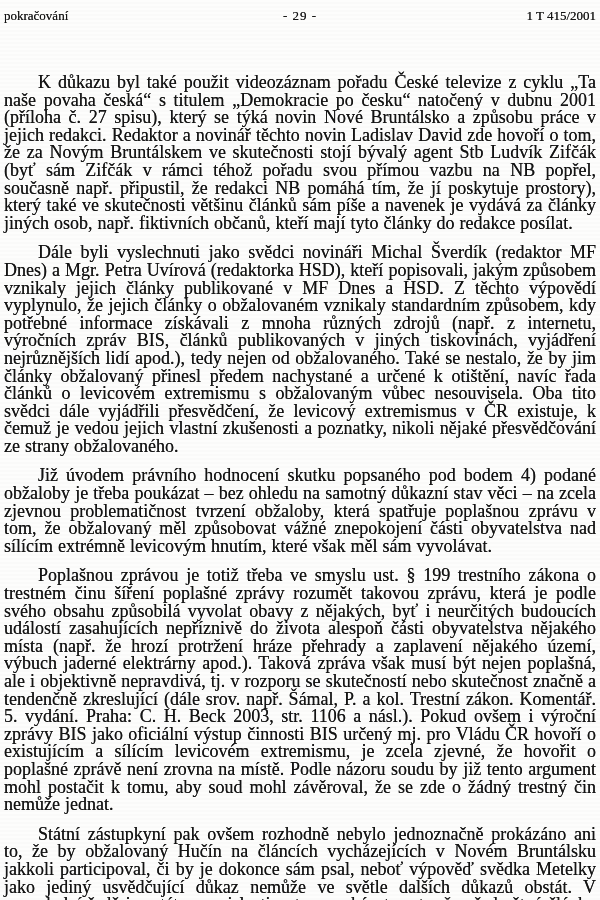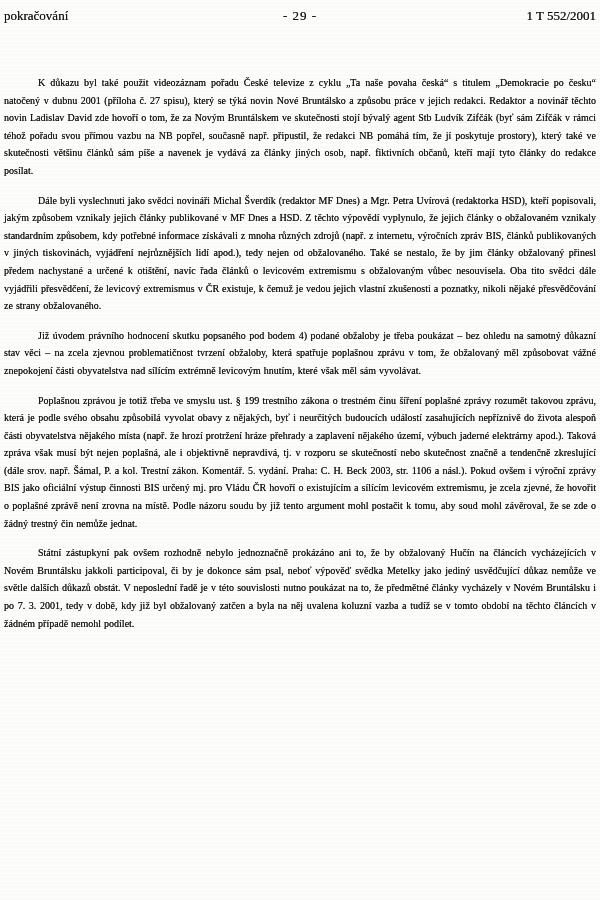--- a/index.html
+++ b/index.html
@@ -31,36 +31,36 @@
     gap: 16px;
   }
   .page-header .hl { flex: 1; text-align: left; }
   .page-header .hc { flex: 0 0 auto; text-align: center; letter-spacing: 1px; }
   .page-header .hr { flex: 1; text-align: right; }
   .doc-body {
     margin-top: 50px;
   }
   .doc-body p {
     margin: 0 0 12px 0;
-    font-size: 10px;
+    font-size: 18px;
     line-height: 17.6px;
     text-align: justify;
     text-indent: 34px;
     word-spacing: 0.5px;
     text-shadow: 0 0 0.55px rgba(10,10,10,0.8);
   }
 </style>
 </head>
 <body>
 
 <div class="page">
   <div class="page-header">
     <span class="hl">pokračování</span>
     <span class="hc">- 29 -</span>
-    <span class="hr">1 T 552/2001</span>
+    <span class="hr">1 T 415/2001</span>
   </div>
 
   <div class="doc-body">
     <p>K důkazu byl také použit videozáznam pořadu České televize z cyklu „Ta naše povaha česká“ s titulem „Demokracie po česku“ natočený v dubnu 2001 (příloha č. 27 spisu), který se týká novin Nové Bruntálsko a způsobu práce v jejich redakci. Redaktor a novinář těchto novin Ladislav David zde hovoří o tom, že za Novým Bruntálskem ve skutečnosti stojí bývalý agent Stb Ludvík Zifčák (byť sám Zifčák v rámci téhož pořadu svou přímou vazbu na NB popřel, současně např. připustil, že redakci NB pomáhá tím, že jí poskytuje prostory), který také ve skutečnosti většinu článků sám píše a navenek je vydává za články jiných osob, např. fiktivních občanů, kteří mají tyto články do redakce posílat.</p>
     <p>Dále byli vyslechnuti jako svědci novináři Michal Šverdík (redaktor MF Dnes) a Mgr. Petra Uvírová (redaktorka HSD), kteří popisovali, jakým způsobem vznikaly jejich články publikované v MF Dnes a HSD. Z těchto výpovědí vyplynulo, že jejich články o obžalovaném vznikaly standardním způsobem, kdy potřebné informace získávali z mnoha různých zdrojů (např. z internetu, výročních zpráv BIS, článků publikovaných v jiných tiskovinách, vyjádření nejrůznějších lidí apod.), tedy nejen od obžalovaného. Také se nestalo, že by jim články obžalovaný přinesl předem nachystané a určené k otištění, navíc řada článků o levicovém extremismu s obžalovaným vůbec nesouvisela. Oba tito svědci dále vyjádřili přesvědčení, že levicový extremismus v ČR existuje, k čemuž je vedou jejich vlastní zkušenosti a poznatky, nikoli nějaké přesvědčování ze strany obžalovaného.</p>
     <p>Již úvodem právního hodnocení skutku popsaného pod bodem 4) podané obžaloby je třeba poukázat – bez ohledu na samotný důkazní stav věci – na zcela zjevnou problematičnost tvrzení obžaloby, která spatřuje poplašnou zprávu v tom, že obžalovaný měl způsobovat vážné znepokojení části obyvatelstva nad sílícím extrémně levicovým hnutím, které však měl sám vyvolávat.</p>
     <p>Poplašnou zprávou je totiž třeba ve smyslu ust. § 199 trestního zákona o trestném činu šíření poplašné zprávy rozumět takovou zprávu, která je podle svého obsahu způsobilá vyvolat obavy z nějakých, byť i neurčitých budoucích událostí zasahujících nepříznivě do života alespoň části obyvatelstva nějakého místa (např. že hrozí protržení hráze přehrady a zaplavení nějakého území, výbuch jaderné elektrárny apod.). Taková zpráva však musí být nejen poplašná, ale i objektivně nepravdivá, tj. v rozporu se skutečností nebo skutečnost značně a tendenčně zkreslující (dále srov. např. Šámal, P. a kol. Trestní zákon. Komentář. 5. vydání. Praha: C. H. Beck 2003, str. 1106 a násl.). Pokud ovšem i výroční zprávy BIS jako oficiální výstup činnosti BIS určený mj. pro Vládu ČR hovoří o existujícím a sílícím levicovém extremismu, je zcela zjevné, že hovořit o poplašné zprávě není zrovna na místě. Podle názoru soudu by již tento argument mohl postačit k tomu, aby soud mohl závěroval, že se zde o žádný trestný čin nemůže jednat.</p>
     <p>Státní zástupkyní pak ovšem rozhodně nebylo jednoznačně prokázáno ani to, že by obžalovaný Hučín na článcích vycházejících v Novém Bruntálsku jakkoli participoval, či by je dokonce sám psal, neboť výpověď svědka Metelky jako jediný usvědčující důkaz nemůže ve světle dalších důkazů obstát. V neposlední řadě je v této souvislosti nutno poukázat na to, že předmětné články vycházely v Novém Bruntálsku i po 7. 3. 2001, tedy v době, kdy již byl obžalovaný zatčen a byla na něj uvalena koluzní vazba a tudíž se v tomto období na těchto článcích v žádném případě nemohl podílet.</p>
   </div>
 </div>

